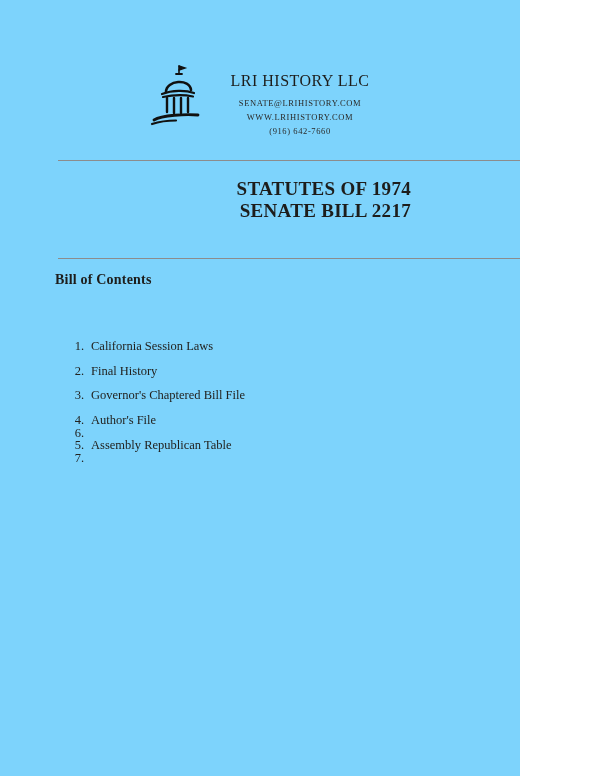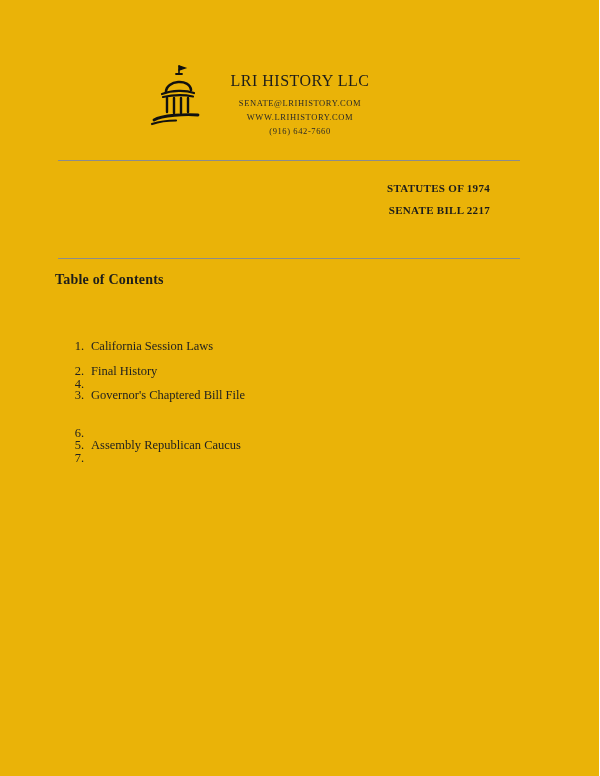--- a/index.html
+++ b/index.html
@@ -2,23 +2,23 @@
 <html><head>
 <meta charset="utf-8">
 <style>
   html, body {
     margin: 0;
     padding: 0;
     background: #ffffff;
   }
   .page {
     position: relative;
-    width: 599px;
+    width: 520px;
     height: 776px;
-    background: #eab308;
+    background: #7dd3fc;
     font-family: "Liberation Serif", serif;
     color: #1d1d1b;
     overflow: hidden;
   }
 
   
   .logo {
     position: absolute;
     left: 142px;
     top: 60px;
@@ -59,21 +59,21 @@
   .rule-2 { top: 258px; }
 
   
   .case-block {
     position: absolute;
     right: 109px;
     top: 178px;
     text-align: right;
   }
   .case-line {
-    font-size: 11px;
+    font-size: 19px;
     font-weight: bold;
     line-height: 21.5px;
     letter-spacing: 0.3px;
     white-space: pre;
   }
 
   
   .toc-heading {
     position: absolute;
     left: 55px;
@@ -143,41 +143,42 @@
   </div>
 
   <div class="rule rule-1"></div>
   <div class="rule rule-2"></div>
 
   <div class="case-block">
     <div class="case-line">STATUTES OF 1974</div>
     <div class="case-line">SENATE BILL 2217</div>
   </div>
 
-  <div class="toc-heading">Table of Contents</div>
+  <div class="toc-heading">Bill of Contents</div>
 
   <div class="toc-list">
     <div class="toc-item">
       <span class="toc-num">1.</span>
       <span class="toc-label">California Session Laws</span>
     </div>
     <div class="toc-item">
       <span class="toc-num">2.</span>
       <span class="toc-label">Final History</span>
     </div>
     <div class="toc-item">
       <span class="toc-num">3.</span>
       <span class="toc-label">Governor's Chaptered Bill File</span>
     </div>
     <div class="toc-item">
       <span class="toc-num">4.</span>
+      <span class="toc-label">Author's File</span>
     </div>
     <div class="toc-item">
       <span class="toc-num">5.</span>
-      <span class="toc-label">Assembly Republican Caucus</span>
+      <span class="toc-label">Assembly Republican Table</span>
     </div>
     <div class="toc-item">
       <span class="toc-num">6.</span>
     </div>
     <div class="toc-item">
       <span class="toc-num">7.</span>
     </div>
   </div>
 
 </div>

